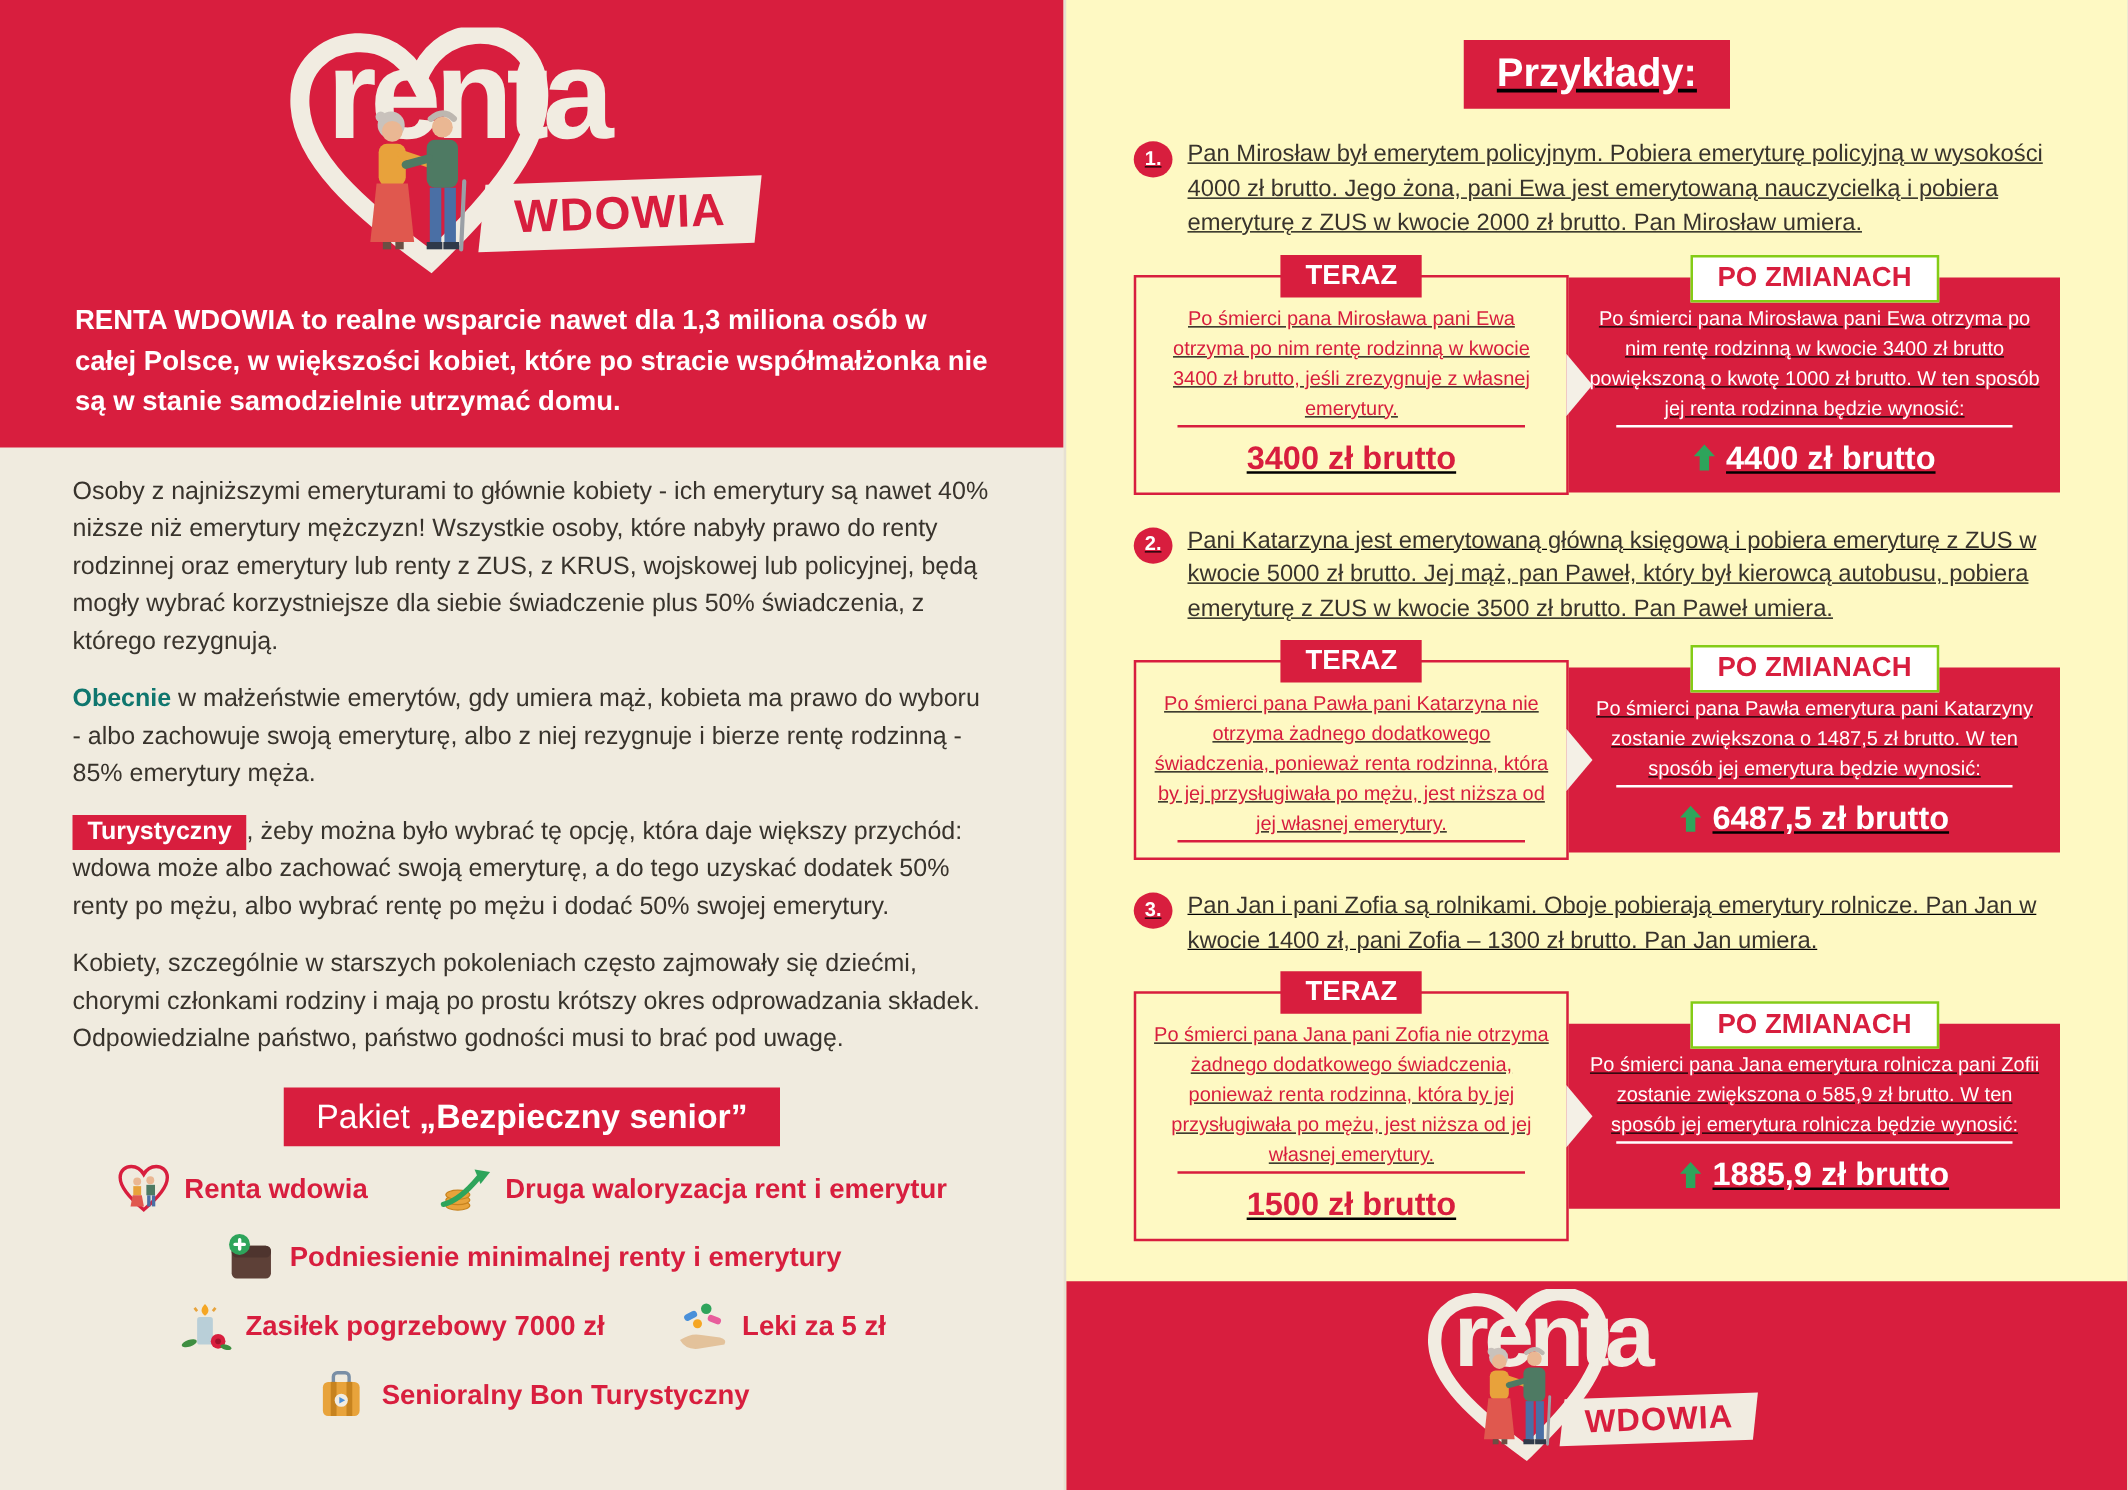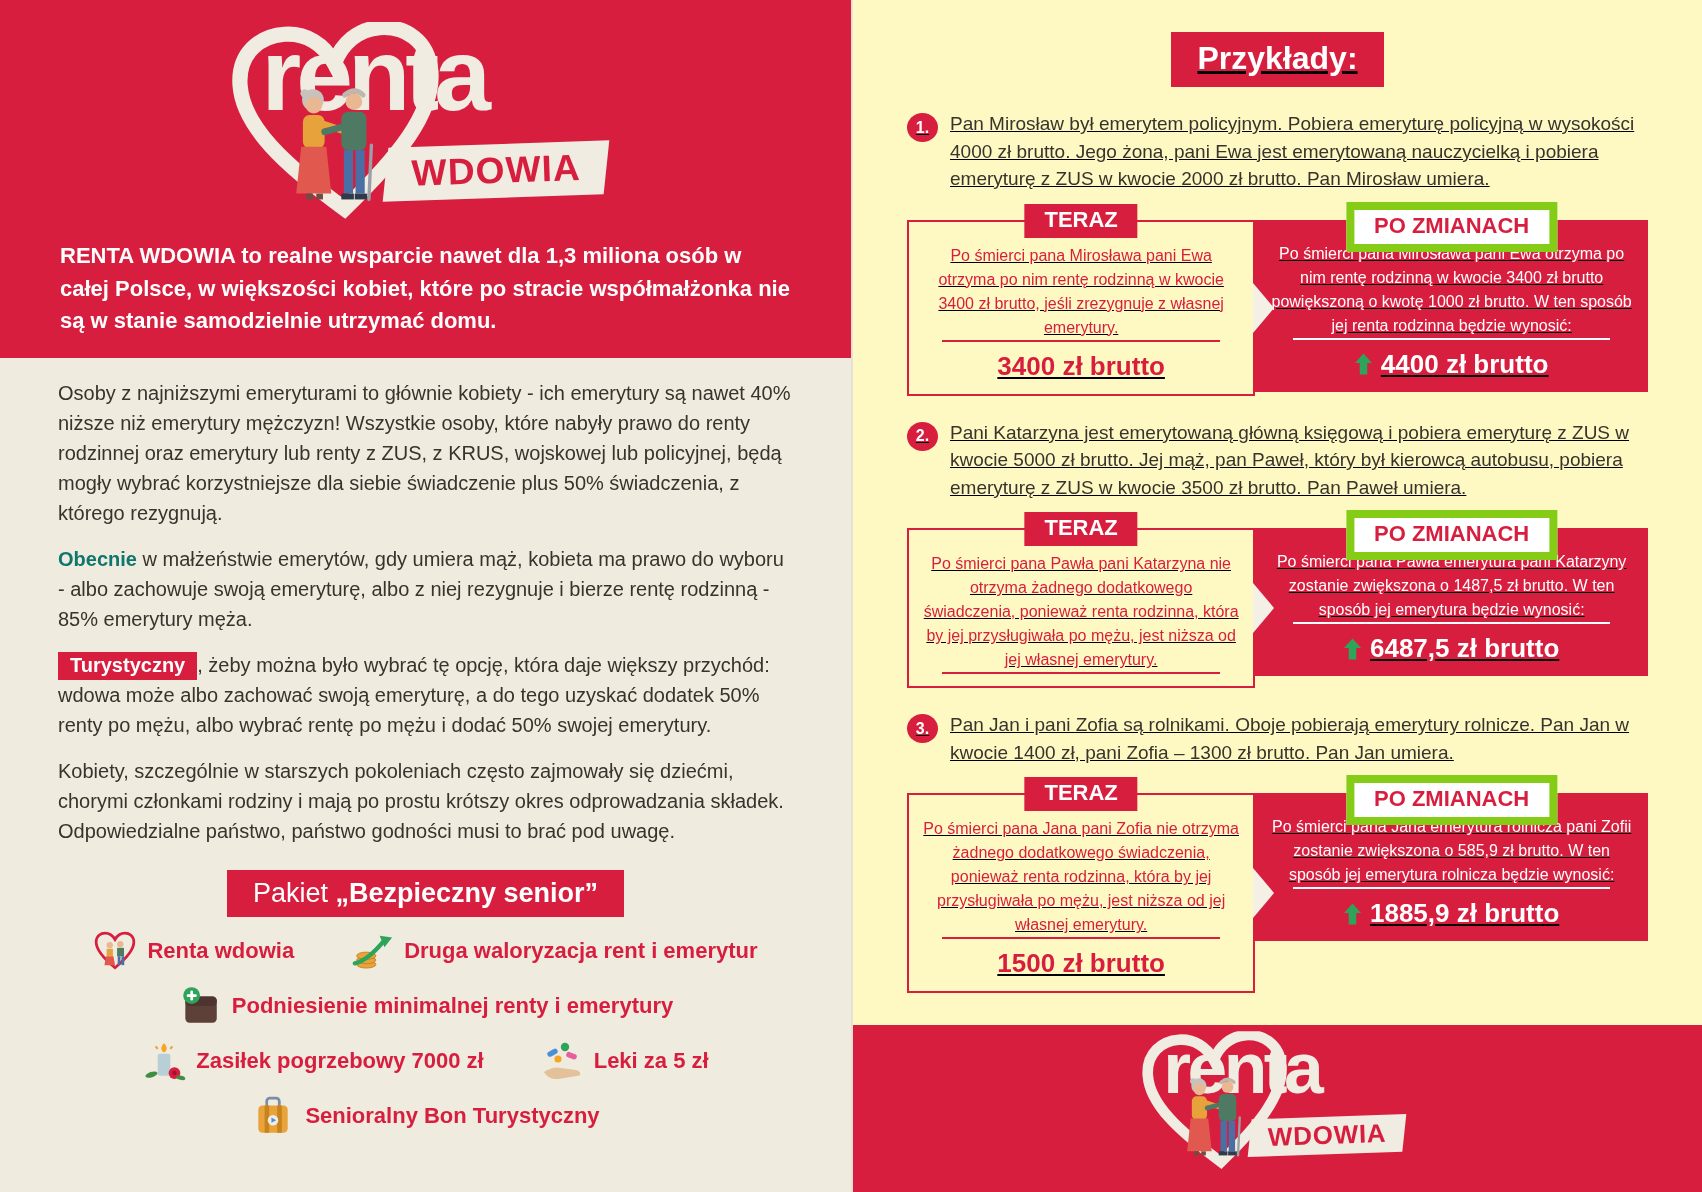--- a/index.html
+++ b/index.html
@@ -56,41 +56,41 @@
     font-weight:bold; font-size:32px; padding:8px 26px 10px;
   }
   .example{ padding:0 54px; }
   .ex-head{ display:flex; gap:12px; margin-top:23px; }
   .ex-num{
     flex:0 0 31px; height:29px; border-radius:50%; background:#D81E3E;
     color:#fff; font-weight:bold; font-size:16px; display:flex;
     align-items:center; justify-content:center; margin-top:3px;
   }
   .ex-desc{ font-size:19px; line-height:1.45; color:#38332C; }
-  .compare{ display:flex; align-items:flex-start; margin-top:27px; width:100%; }
+  .compare{ display:flex; align-items:center; margin-top:27px; width:100%; }
   .box-teraz{
     width:47%; border:2px solid #D81E3E; position:relative;
     padding:22px 14px 12px; display:flex; flex-direction:column;
   }
   .box-po{
     width:53%; background:#D81E3E; position:relative; color:#fff;
     padding:22px 16px 12px; display:flex; flex-direction:column;
   }
   .box-teraz::after{
     content:""; position:absolute; right:-21px; top:50%;
     transform:translateY(-50%); width:0; height:0; z-index:2;
     border-top:25px solid transparent; border-bottom:25px solid transparent;
     border-left:21px solid #F4F0E6;
   }
   .tab{
     position:absolute; top:-18px; left:50%; transform:translateX(-50%);
     font-weight:bold; font-size:22px; padding:3px 20px 5px; white-space:nowrap; z-index:3;
   }
   .tab-teraz{ background:#D81E3E; color:#fff; }
-  .tab-po{ background:#fff; color:#D81E3E; border:8px solid #84cc16; }
+  .tab-po{ background:#fff; color:#D81E3E; border:2px solid #84cc16; }
   .box-text{ font-size:16px; line-height:1.5; text-align:center; }
   .box-teraz .box-text{ color:#D81E3E; }
   .sep{ height:2px; width:88%; margin:10px auto 0; margin-top:auto; }
   .sep-red{ background:#D81E3E; }
   .sep-white{ background:#fff; }
   .amount{
     display:flex; justify-content:center; align-items:center; gap:9px;
     font-weight:bold; font-size:26px; margin-top:9px; text-align:center;
   }
   .amount-red{ color:#D81E3E; }

